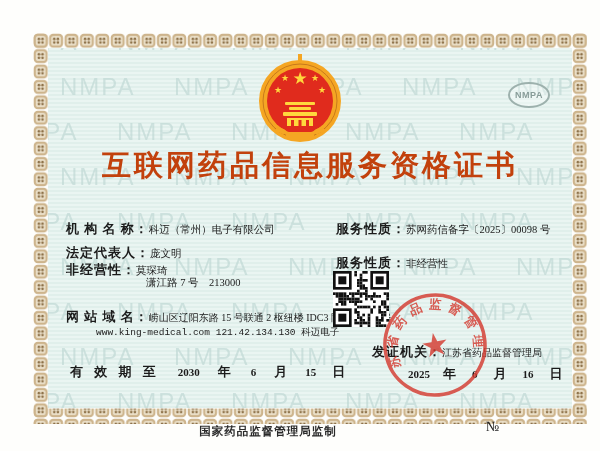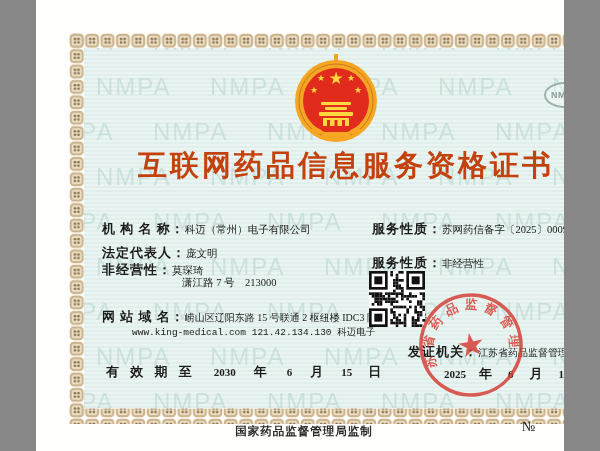--- a/index.html
+++ b/index.html
@@ -1,17 +1,17 @@
 <!DOCTYPE html>
 <html><head>
 <meta charset="utf-8">
 <style>
   html,body{margin:0;padding:0;background:#888;}
   .page{
-    position:relative;width:528px;height:451px;background:#fefefc;
+    position:relative;width:600px;height:451px;background:#fefefc;
     font-family:"Liberation Serif", serif; overflow:hidden; margin:0 auto;
   }
   .lace-frame{position:absolute;left:33px;top:33px;}
   .inner-bg{
     position:absolute;left:48px;top:48px;width:524px;height:360px;
     background:repeating-linear-gradient(180deg,#eaf5f2 0px,#eaf5f2 2px,#e0efeb 2px,#e0efeb 4px);
     overflow:hidden;
   }
   .wm{
     position:absolute;font-family:"Liberation Sans",sans-serif;font-size:24px;

